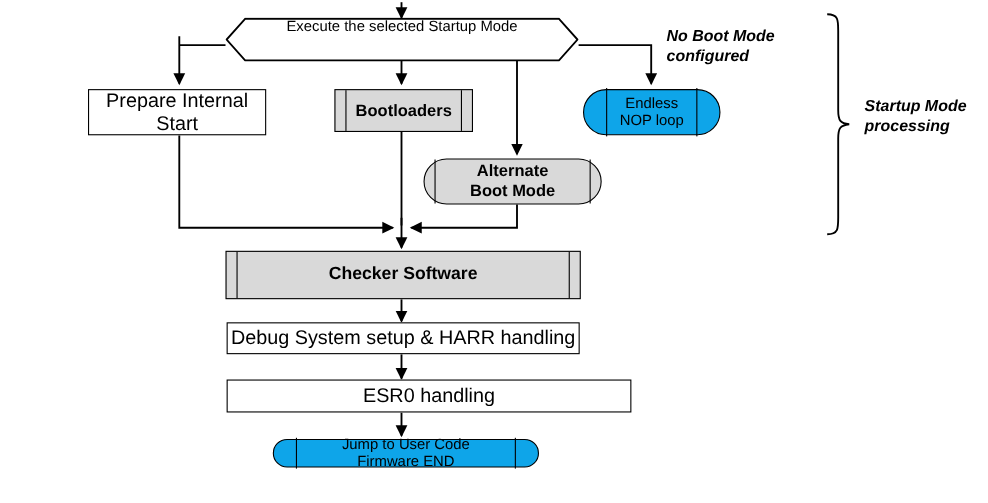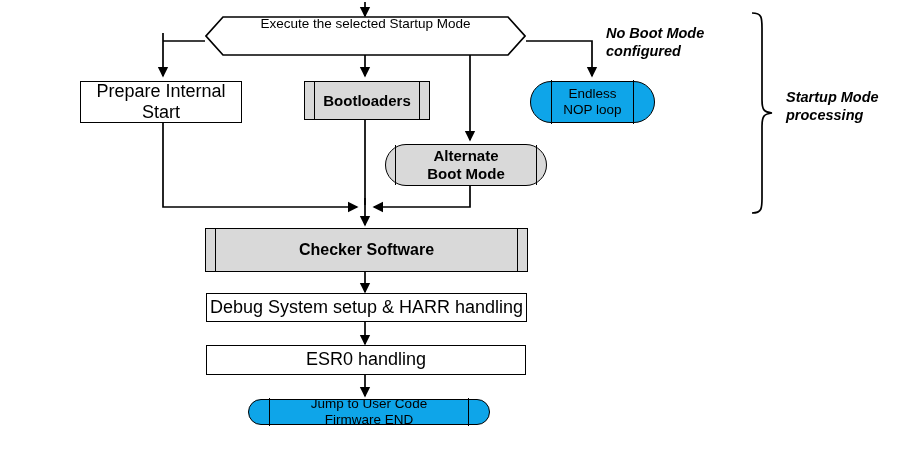--- a/index.html
+++ b/index.html
@@ -197,21 +197,21 @@
   </div>
 
   <div class="node predef" style="left:205px; top:228px; width:323px; height:44px; font-size:16px;">
     <span class="lbl">Checker Software</span>
   </div>
 
   <div class="node rect" style="left:206px; top:293px; width:321px; height:29px;">
     <span class="lbl">Debug System setup &amp; HARR handling</span>
   </div>
 
-  <div class="node rect" style="left:206px; top:345px; width:320px; height:30px;">
+  <div class="node rect" style="left:206px; top:345px; width:368px; height:30px;">
     <span class="lbl">ESR0 handling</span>
   </div>
 
   <div class="node term" style="left:248px; top:399px; width:242px; height:26px;">
     <span>
       <span class="lbl">Jump to User Code</span>
       <span class="lbl">Firmware END</span>
     </span>
   </div>
 

